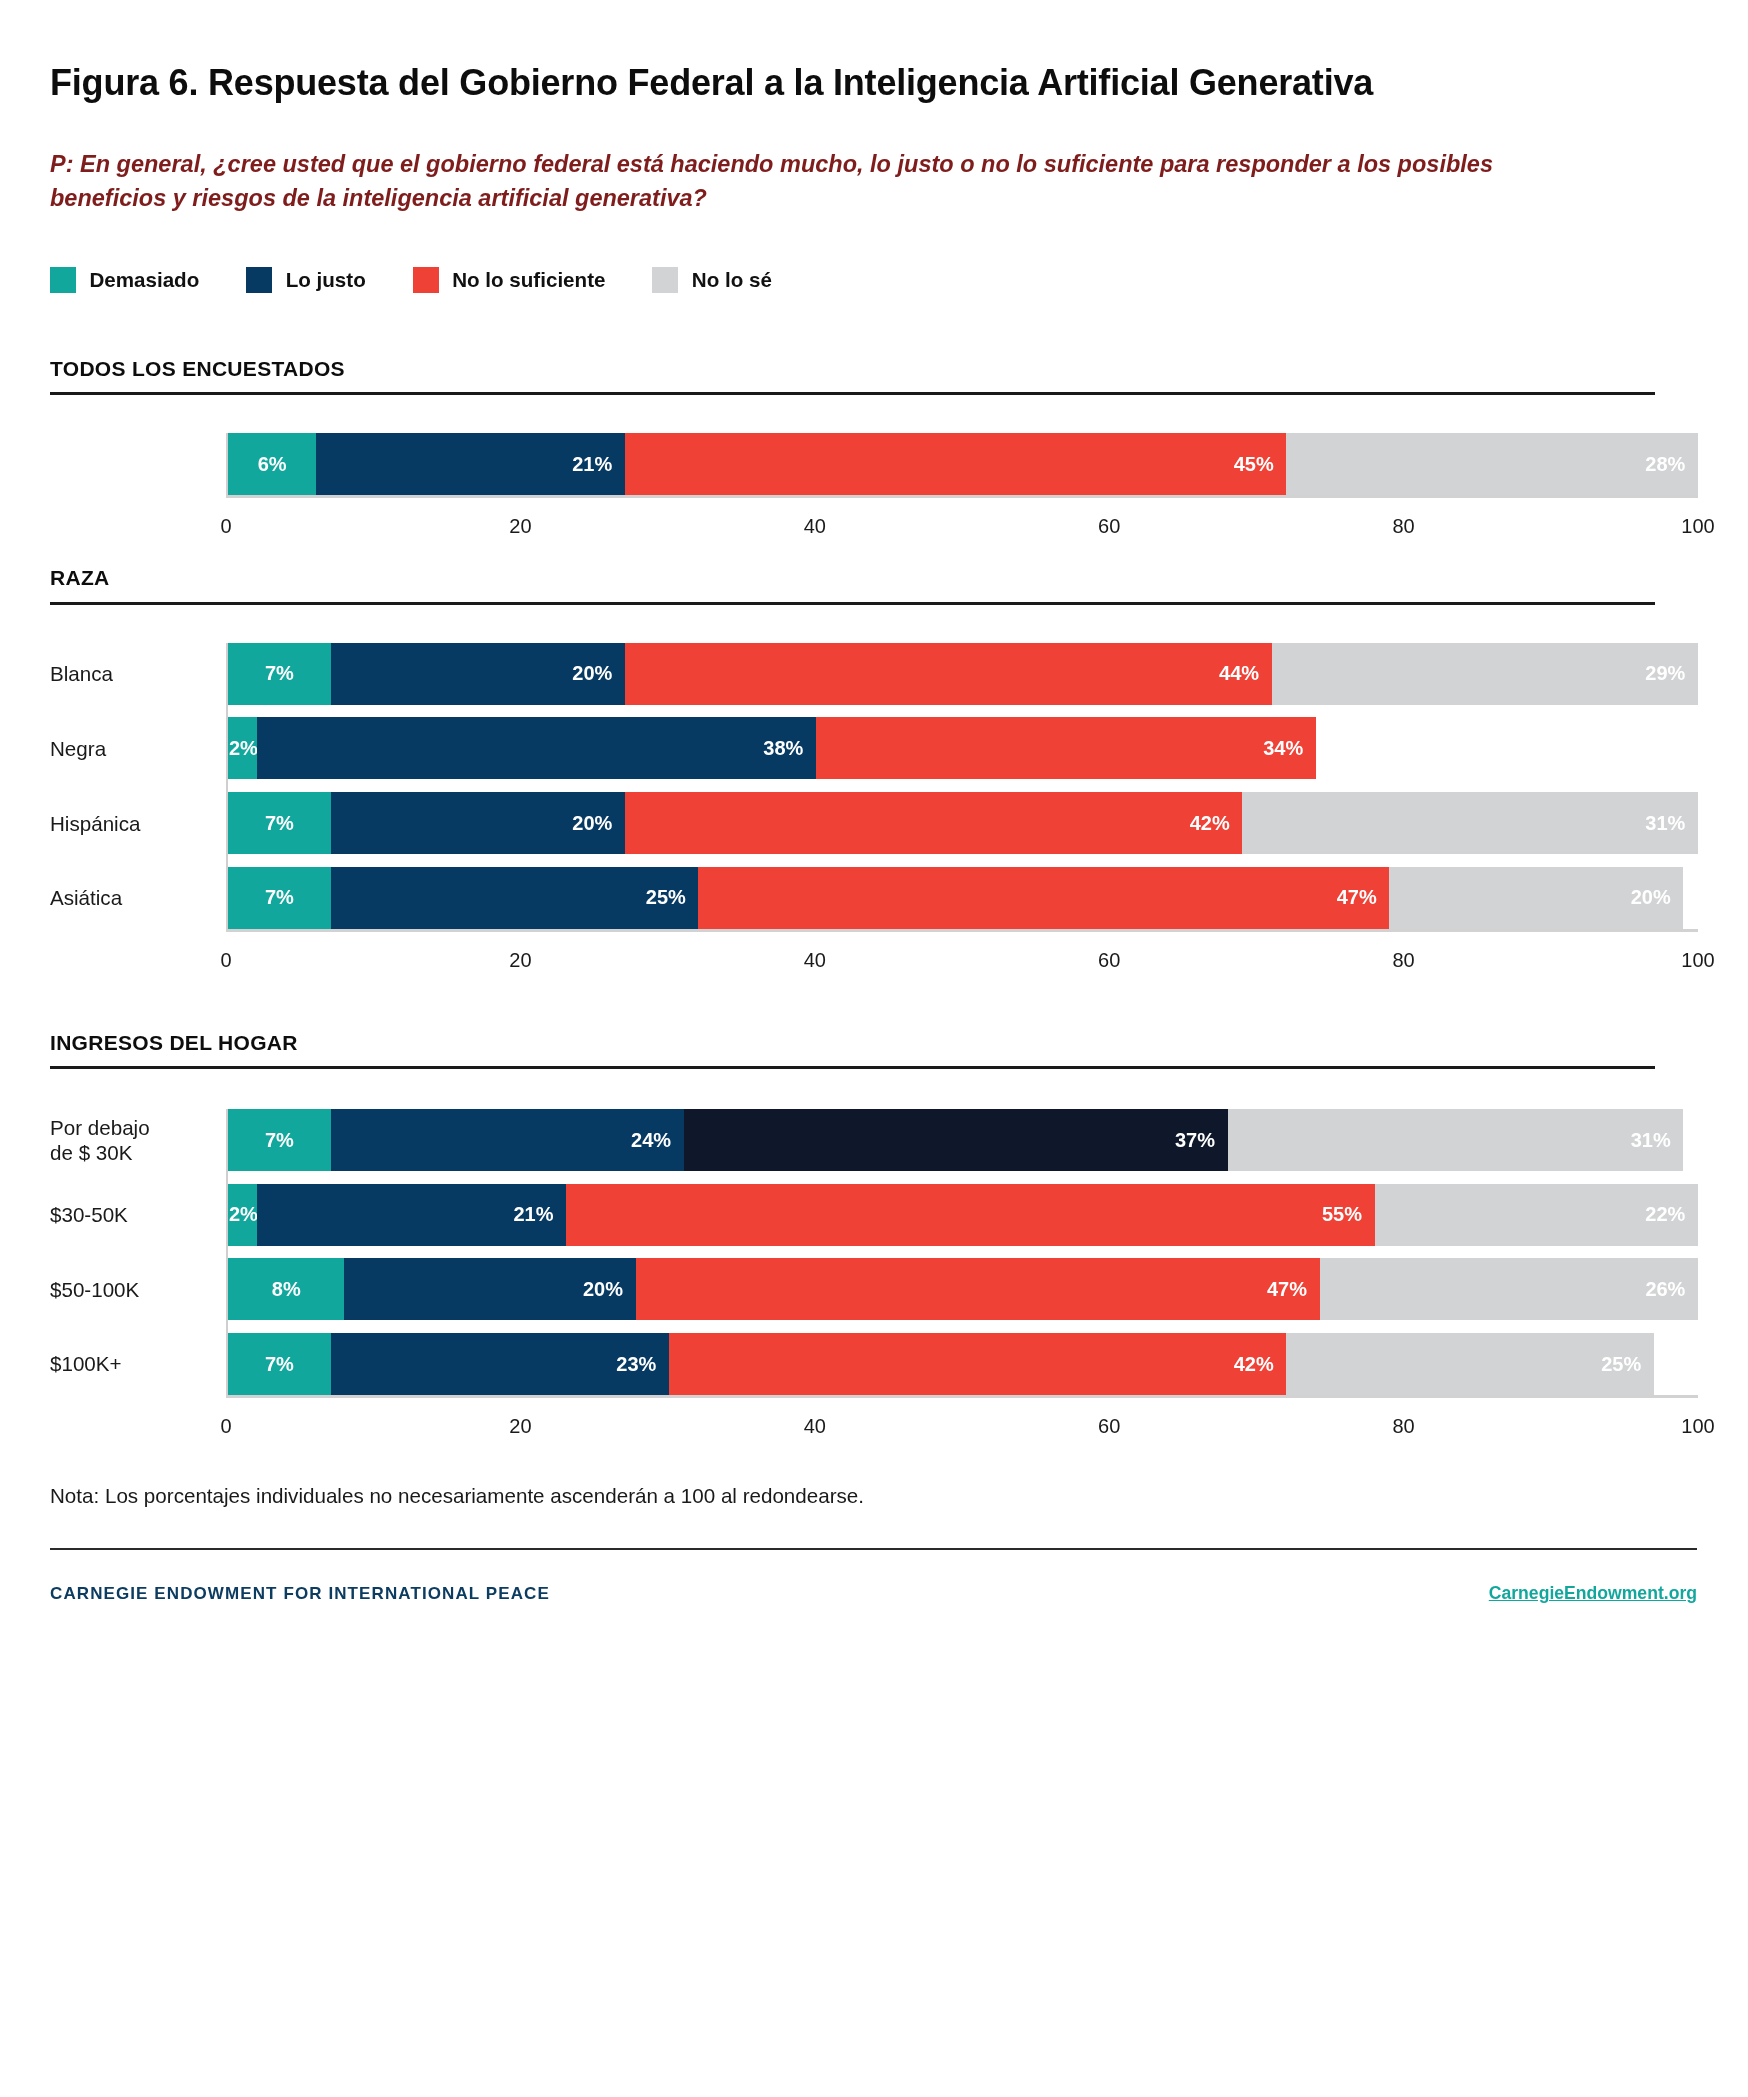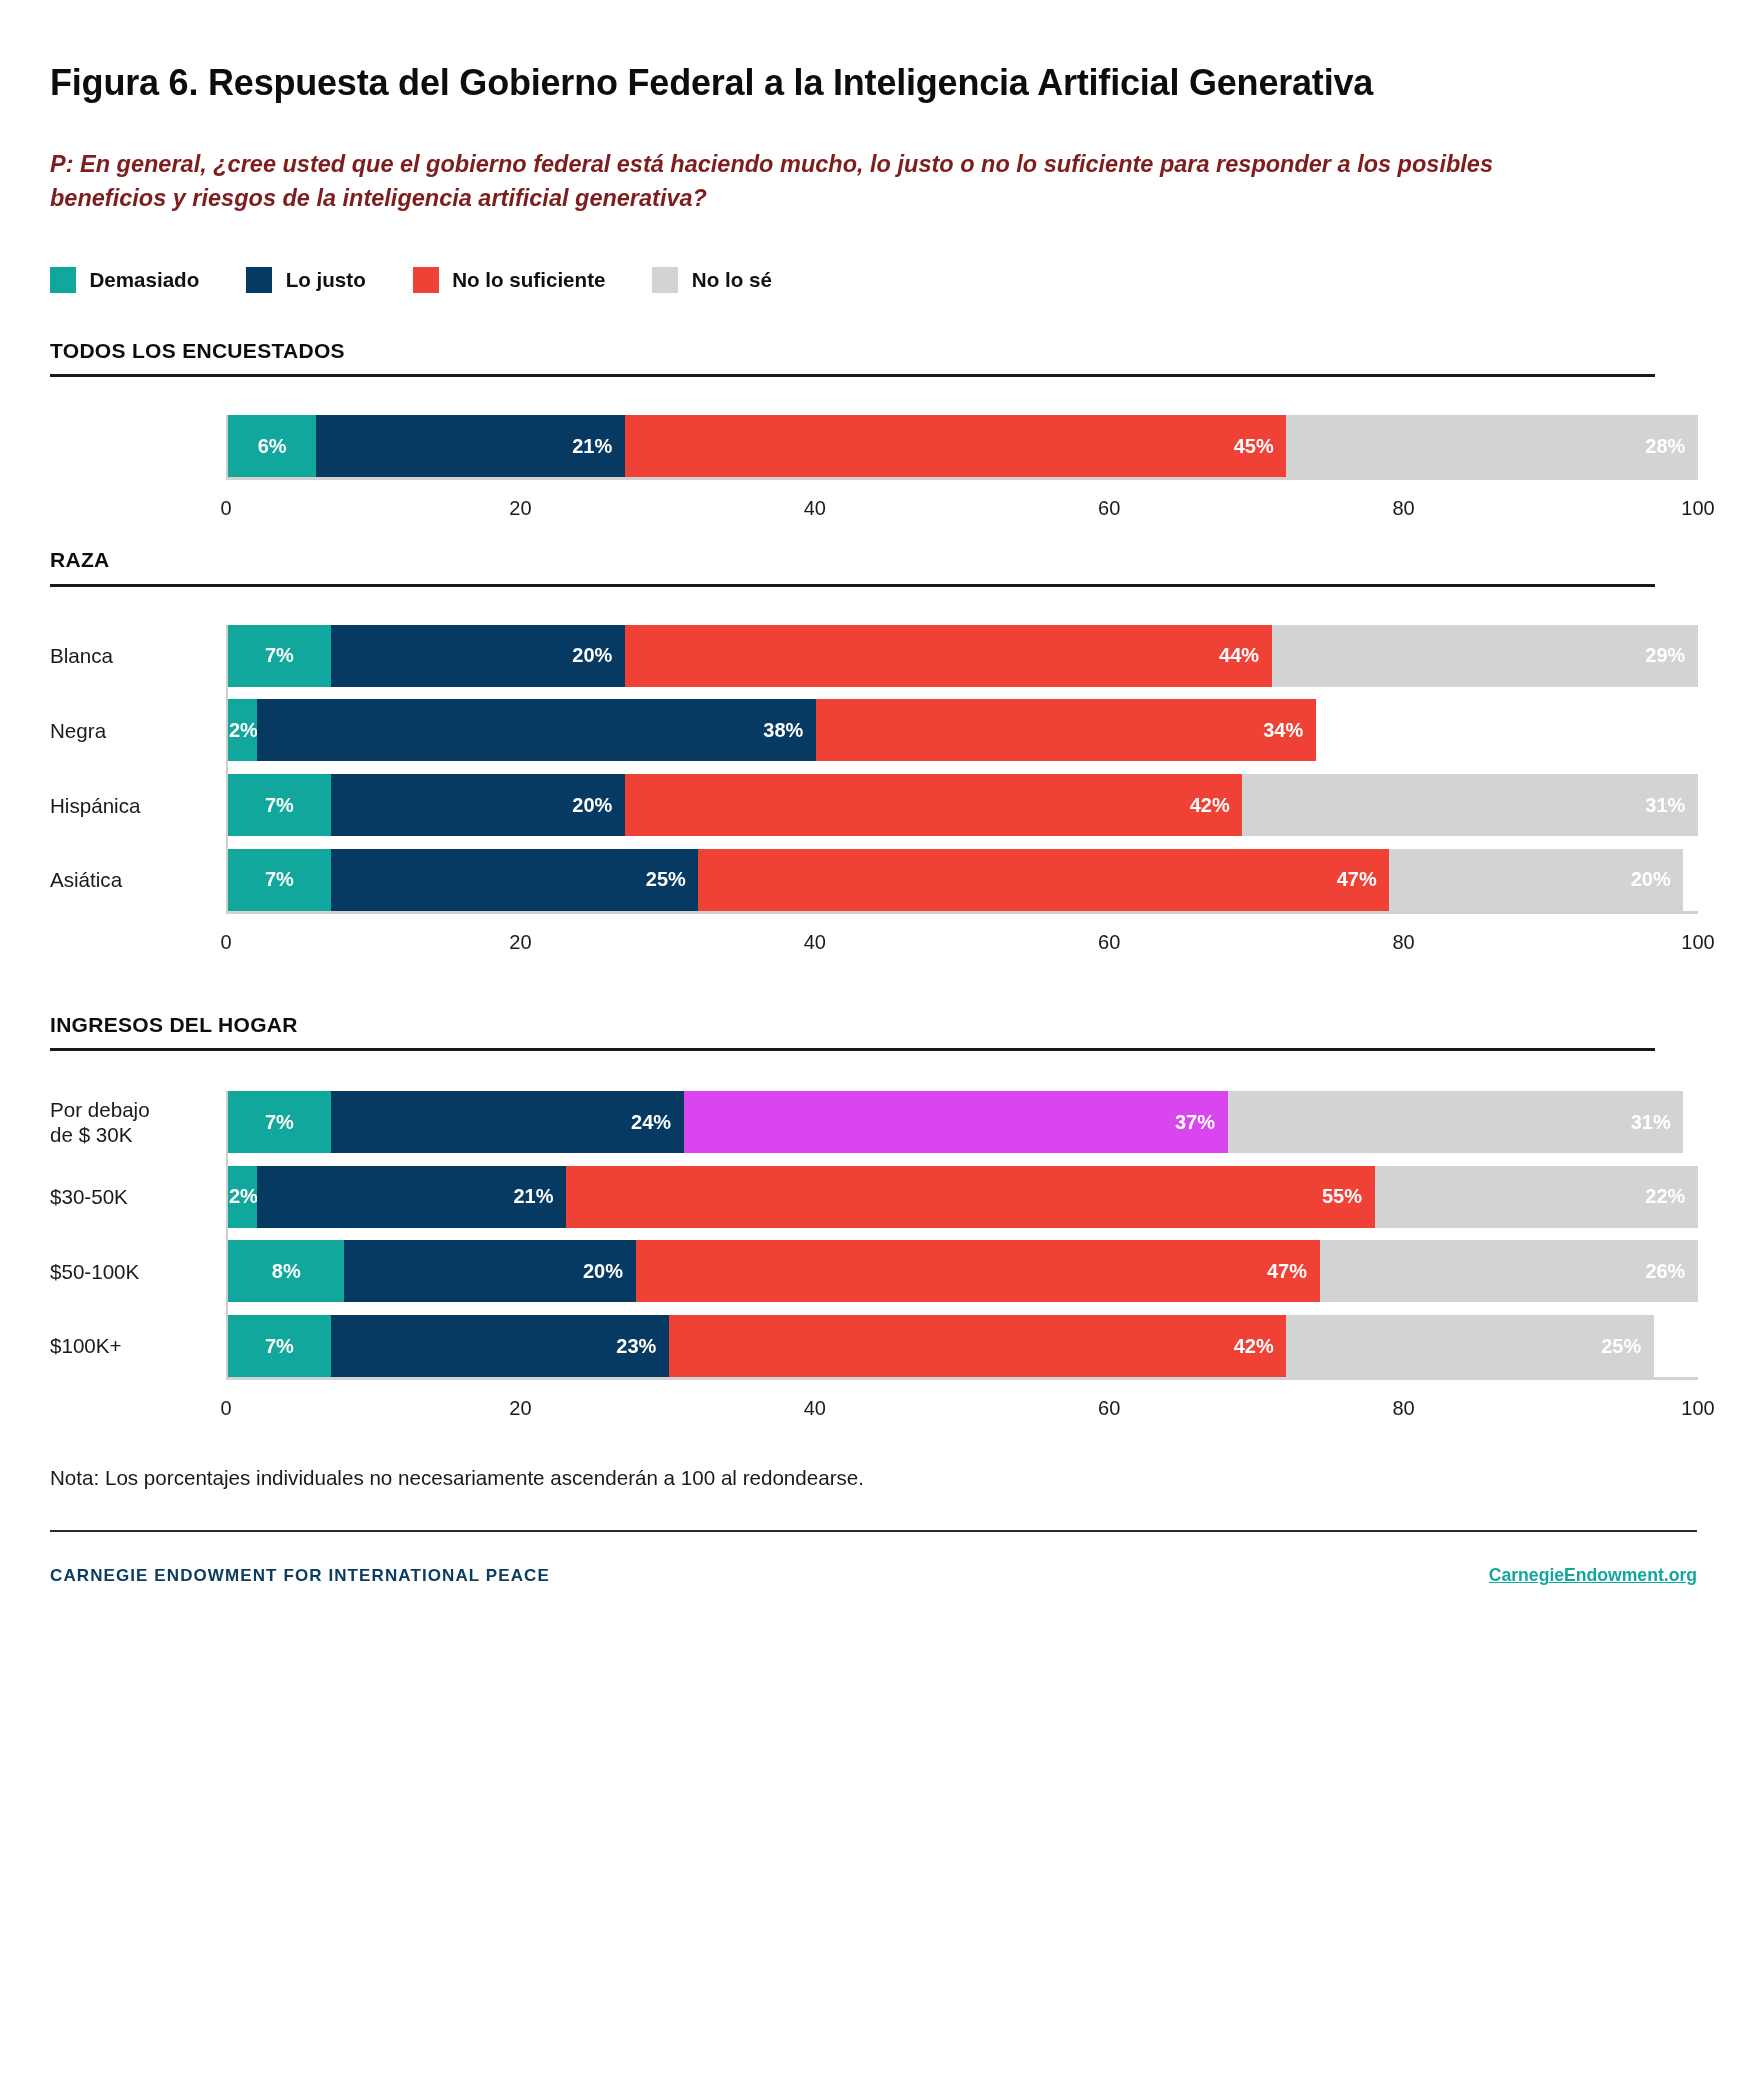--- a/index.html
+++ b/index.html
@@ -210,21 +210,21 @@
       <div class="legend-item">
         <span class="legend-swatch" style="background: rgb(239, 65, 54);"></span>
         <span class="legend-label">No lo suficiente</span>
       </div>
       <div class="legend-item">
         <span class="legend-swatch" style="background: rgb(210, 211, 212);"></span>
         <span class="legend-label">No lo sé</span>
       </div>
     </div>
 
-  <div class="section" style="margin-top:46px;">
+  <div class="section" style="margin-top:64px;">
     <div class="section-header">TODOS LOS ENCUESTADOS</div>
     <div class="section-rule"></div>
     <div class="chart">
         <div style="height: 38px;"></div>
         <div class="row">
           <div class="row-label"></div>
           <div class="plot">
             <div class="bar">
               <div class="seg first" style="background: rgb(18, 167, 157); width: 6%;">
                 <span>6%</span>
@@ -371,21 +371,21 @@
         <div class="row">
           <div class="row-label">Por debajo<br>de $ 30K</div>
           <div class="plot">
             <div class="bar">
               <div class="seg first" style="background: rgb(18, 167, 157); width: 7%;">
                 <span>7%</span>
               </div>
               <div class="seg" style="background: rgb(7, 58, 99); width: 24%;">
                 <span>24%</span>
               </div>
-              <div class="seg" style="background: #d946ef; width: 37%;">
+              <div class="seg" style="background: #0f172a; width: 37%;">
                 <span>37%</span>
               </div>
               <div class="seg" style="background: rgb(210, 211, 212); width: 31%;">
                 <span>31%</span>
               </div>
             </div>
           </div>
         </div>
         <div class="row">
           <div class="row-label"></div>

